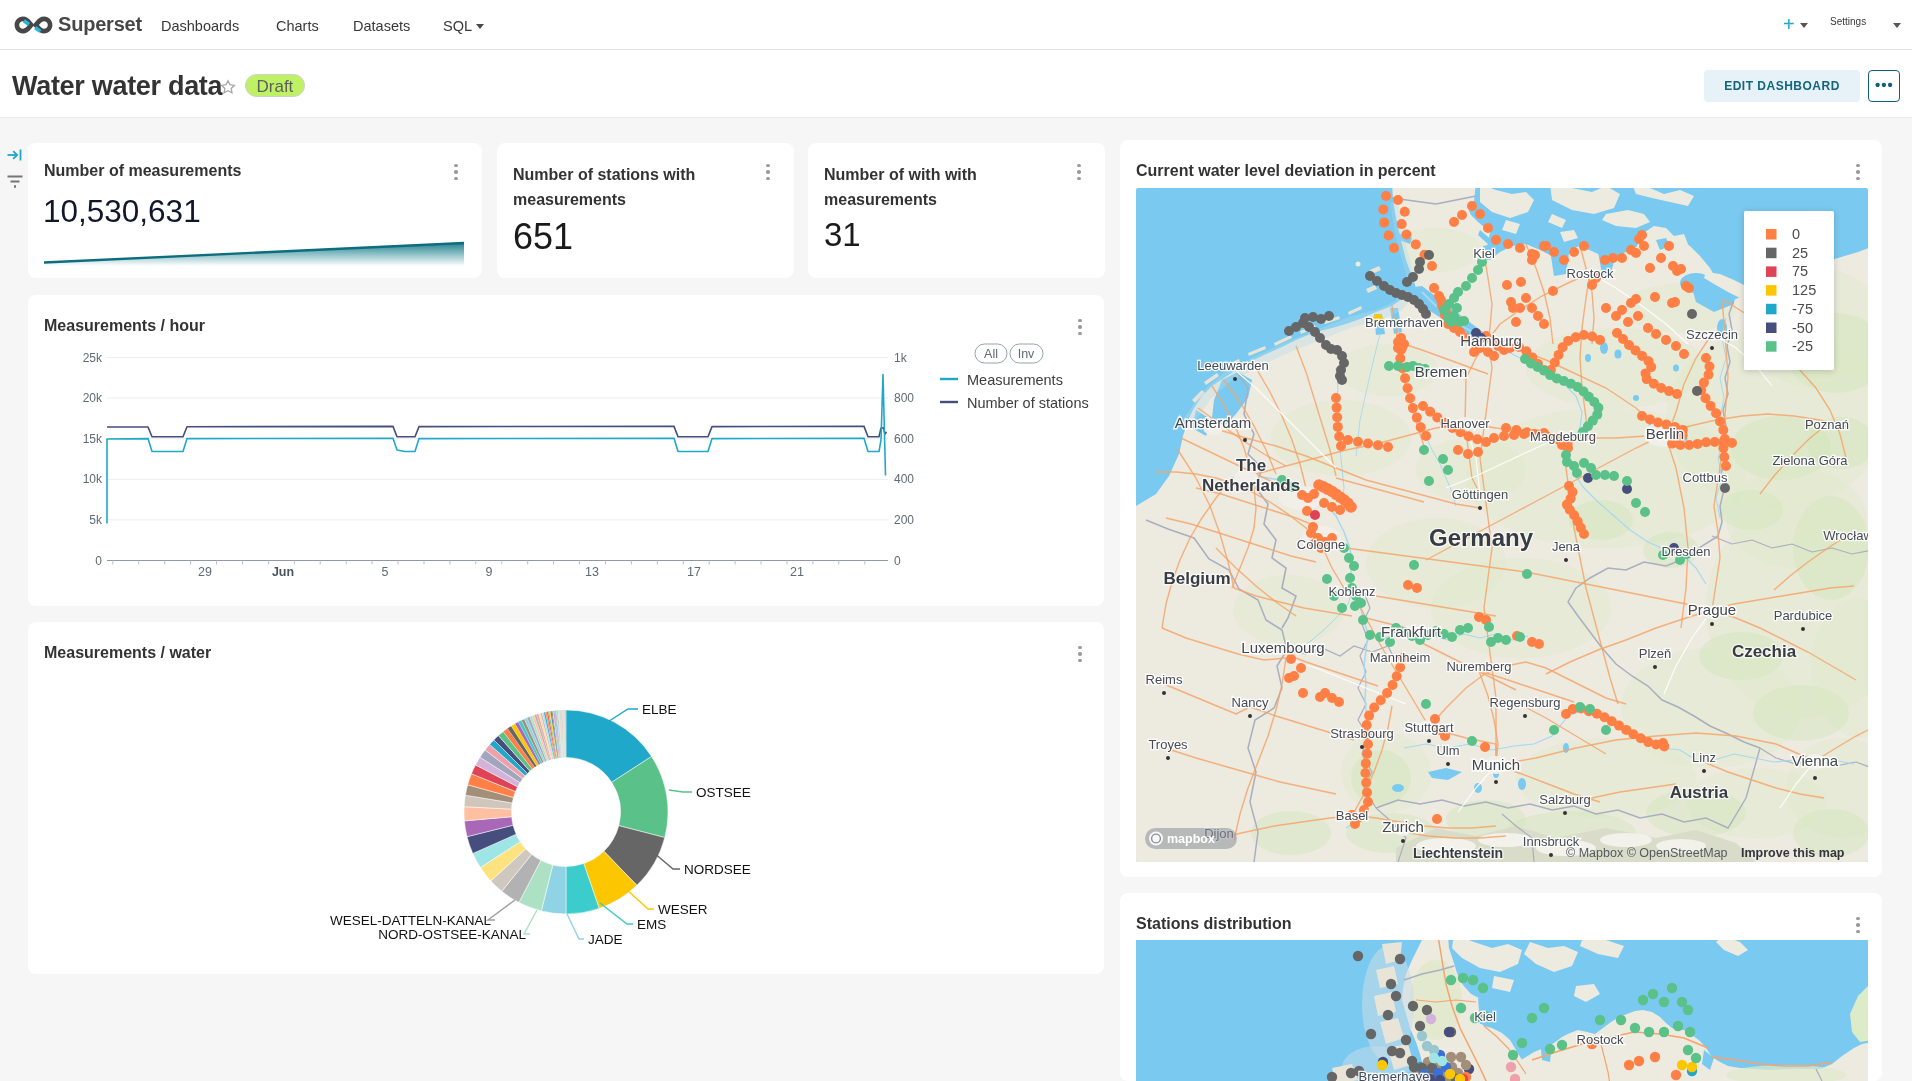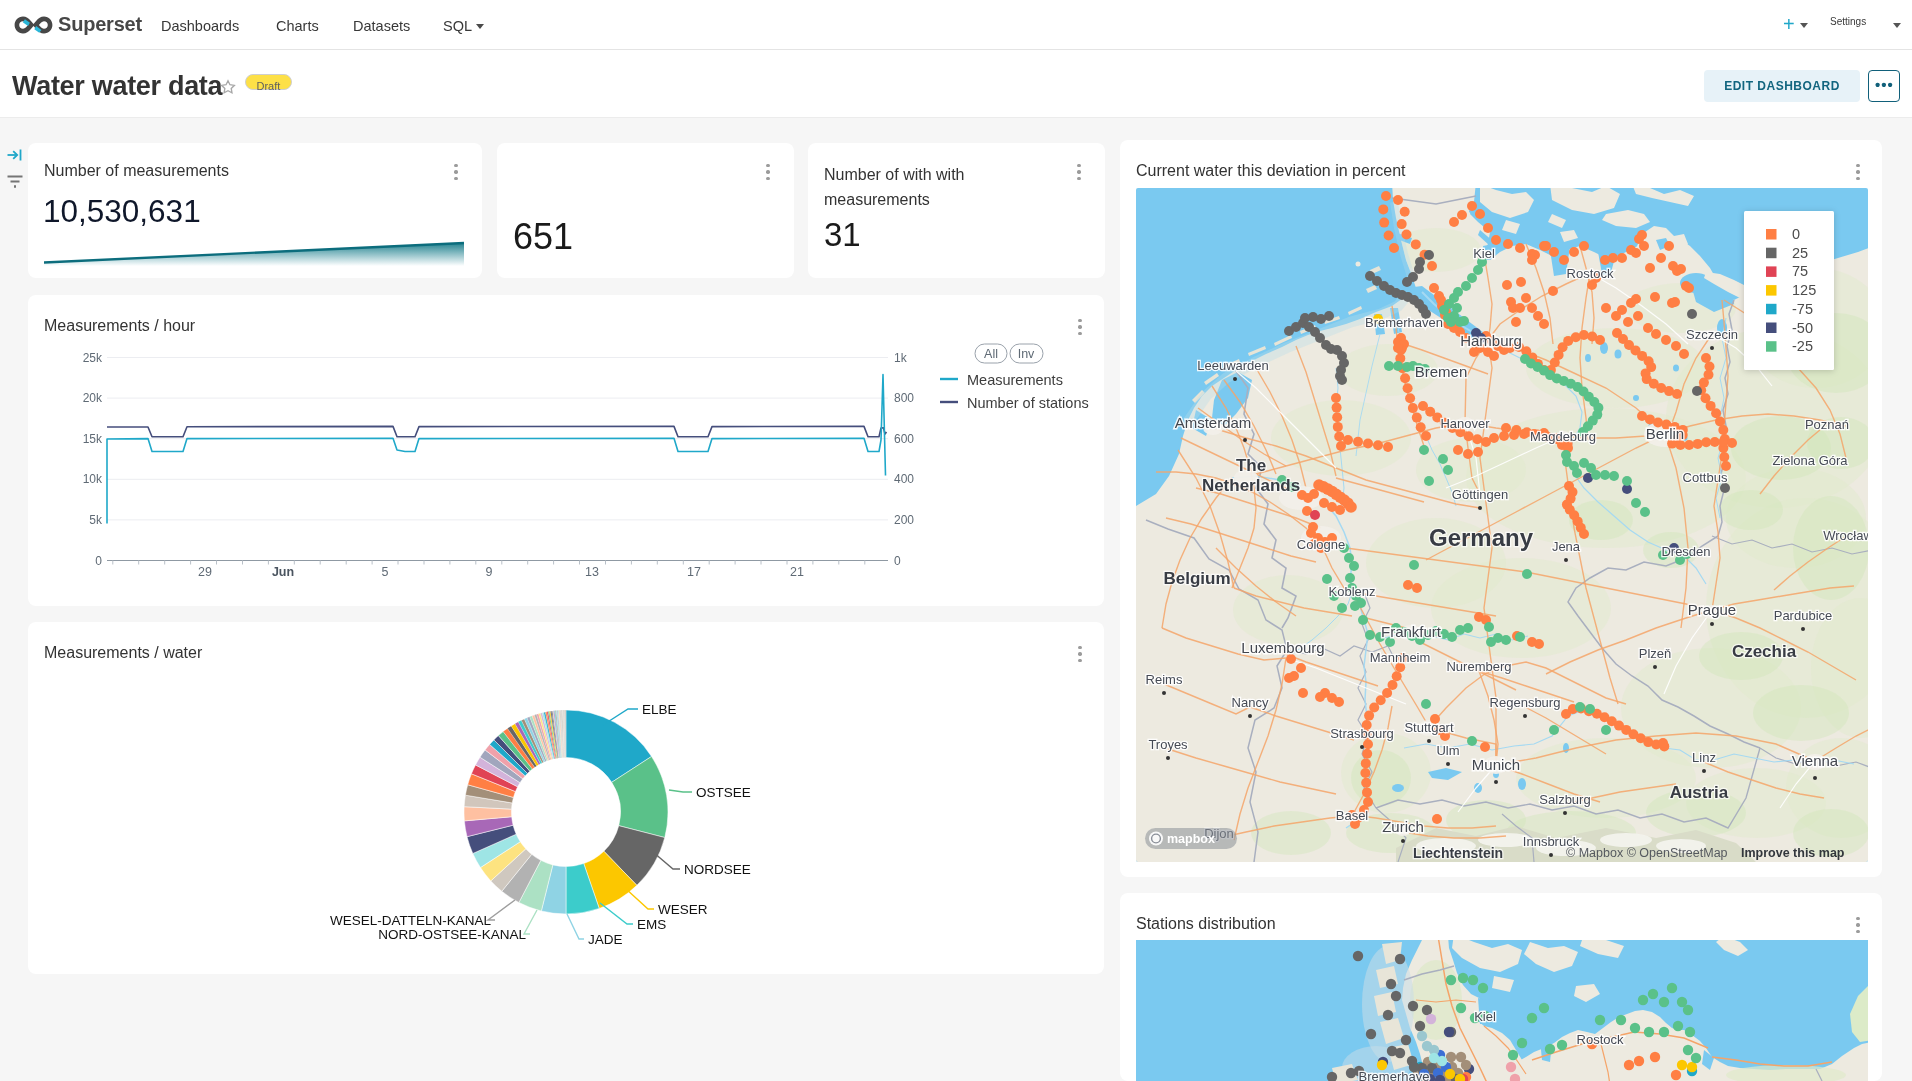--- a/index.html
+++ b/index.html
@@ -1,20 +1,20 @@
 <!DOCTYPE html>
 <html><head><meta charset="utf-8"><title>Water level data</title>
 <style>
 *{margin:0;padding:0;box-sizing:border-box}
 html,body{width:1912px;height:1081px;overflow:hidden;background:#f6f6f6;
   font-family:"Liberation Sans",sans-serif;-webkit-font-smoothing:antialiased}
 #page{position:absolute;top:0;left:0;width:1912px;height:1081px}
 .abs{position:absolute}
 .card{position:absolute;background:#fff;border-radius:8px}
-.ctitle{position:absolute;left:16px;font-size:16px;font-weight:normal;color:#333}
+.ctitle{position:absolute;left:16px;font-size:16px;font-weight:bold;color:#333}
 .dots3{position:absolute;width:4px;display:flex;flex-direction:column;gap:3px;align-items:center}
 .dots3 i{width:3.4px;height:3.4px;border-radius:50%;background:#9b9b9b;display:block}
 .navlink{color:#383838;font-size:14.5px;font-weight:500;text-decoration:none}
 .caret{display:inline-block;width:0;height:0;border-left:4.4px solid transparent;
  border-right:4.4px solid transparent;border-top:5.2px solid #555;vertical-align:middle}
 .axlab{font-size:12px;fill:#5f6a75}
 .maplab{font-size:13px;fill:#454a54;paint-order:stroke;stroke:rgba(255,255,255,.9);stroke-width:2.6px;font-weight:400}
 .maplab2{font-size:15px;fill:#42464e;paint-order:stroke;stroke:rgba(255,255,255,.9);stroke-width:2.8px;font-weight:400}
 .mapcountry{fill:#383c44;font-weight:bold;paint-order:stroke;stroke:rgba(255,255,255,.7);stroke-width:2.5px}
 </style></head><body>
@@ -35,21 +35,21 @@
   <span class="caret abs" style="left:1800px;top:23px"></span>
   <div class="abs" style="left:1830px;top:16px;font-size:10px;color:#383838">Settings</div>
   <span class="caret abs" style="left:1893px;top:23px"></span>
 </div>
 
 <div class="abs" style="left:0;top:50px;width:1912px;height:68px;background:#fff;border-bottom:1px solid #ececec">
   <div class="abs" style="left:12px;top:21px;font-size:27px;font-weight:bold;color:#333;letter-spacing:-0.3px">Water water data</div>
   <svg class="abs" style="left:219px;top:28px" width="18" height="18" viewBox="0 0 24 24">
     <path d="M12 3.6l2.6 5.3 5.9.9-4.2 4.1 1 5.8L12 17l-5.2 2.7 1-5.8L3.5 9.8l5.9-.9z" fill="none" stroke="#a8a8a8" stroke-width="1.8"></path>
   </svg>
-  <div class="abs" style="left:245px;top:24px;height:16px;padding:0 10.5px;border:1px solid #cfcfcf;border-radius:12px;background:#fde047;font-size:11px;color:#5e5e5e;line-height:23px">Draft</div>
+  <div class="abs" style="left:245px;top:24px;height:23px;padding:0 10.5px;border:1px solid #cfcfcf;border-radius:12px;background:#bef264;font-size:17px;color:#5e5e5e;line-height:23px">Draft</div>
   <div class="abs" style="left:1704px;top:20px;width:156px;height:32px;background:#e7f2f8;border-radius:4px;color:#12657f;font-size:12px;font-weight:bold;letter-spacing:0.5px;text-align:center;line-height:32px">EDIT DASHBOARD</div>
   <div class="abs" style="left:1868px;top:20px;width:32px;height:32px;border:1.4px solid #11607a;border-radius:4px;background:#fff">
      <div style="position:absolute;left:6px;top:5px;color:#11607a;font-size:15px;font-weight:bold;letter-spacing:1px">•••</div>
   </div>
 </div>
 
 <svg class="abs" style="left:6px;top:146px" width="18" height="18" viewBox="0 0 18 18">
   <path d="M1.5 9 H11" stroke="#20A7C9" stroke-width="1.8"></path>
   <path d="M7.2 5.2 L11.2 9 L7.2 12.8" fill="none" stroke="#20A7C9" stroke-width="1.8"></path>
   <path d="M14.5 3.5 V14.5" stroke="#20A7C9" stroke-width="1.8"></path>
@@ -73,20 +73,21 @@
           <linearGradient id="spark" x1="0" y1="0" x2="0" y2="1">
       <stop offset="0" stop-color="#0d7583" stop-opacity="0.9"></stop>
       <stop offset="1" stop-color="#0e7a8b" stop-opacity="0"></stop>
     </linearGradient>
         </defs>
     <path d="M0,27.5 L420,8 L420,31 L0,31 Z" fill="url(#spark)"></path>
     <path d="M0,27.5 L420,8" stroke="#0c6d7d" stroke-width="2.3" fill="none"></path>
   </svg>
 </div>
 <div class="card" style="left:497px;top:143px;width:297px;height:135px">
+  <div class="ctitle" style="top:19px;width:230px;line-height:25px">Number of stations with measurements</div>
   <div class="dots3" style="right:24px;top:21px">
         <i></i>
         <i></i>
         <i></i>
       </div>
   <div class="abs" style="left:16px;top:73px;font-size:36px;color:#1a1a1a">651</div>
 </div>
 <div class="card" style="left:808px;top:143px;width:297px;height:135px">
   <div class="ctitle" style="top:19px;width:230px;line-height:25px">Number of with with measurements</div>
   <div class="dots3" style="right:24px;top:21px">
@@ -255,21 +256,21 @@
 <text x="609" y="307" font-size="13.5" fill="#111" text-anchor="start">EMS</text>
 <polyline points="539,292 551,317 556,317" fill="none" stroke="#8FD3E4" stroke-width="1.4"></polyline>
 <text x="560" y="322" font-size="13.5" fill="#111" text-anchor="start">JADE</text>
 <polyline points="509,288 496,312 502,312" fill="none" stroke="#ACE1C4" stroke-width="1.4"></polyline>
 <text x="498" y="317" font-size="13.5" fill="#111" text-anchor="end">NORD-OSTSEE-KANAL</text>
 <polyline points="487,278 460,298 467,298" fill="none" stroke="#9e9e9e" stroke-width="1.4"></polyline>
 <text x="463" y="303" font-size="13.5" fill="#111" text-anchor="end">WESEL-DATTELN-KANAL</text>
 </svg>
     </div>
 <div class="card" style="left:1120px;top:140px;width:762px;height:737px">
-      <div class="ctitle" style="left:16px;top:22px">Current water this deviation in percent</div>
+      <div class="ctitle" style="left:16px;top:22px">Current water level deviation in percent</div>
       <div class="dots3" style="right:22px;top:24px">
         <i></i>
         <i></i>
         <i></i>
       </div>
       <div class="abs" style="left:16px;top:48px"><svg width="732" height="674" viewBox="0 0 732 674" style="border-radius:2px">
           <rect x="0" y="0" width="732" height="674" fill="#7ac9f0"></rect>
           <path d="M-6.0,335.0 L0.0,318.0 L20.0,306.0 L33.0,288.0 L43.0,266.0 L47.0,248.0 L52.0,232.0 L58.0,220.0 L66.0,208.0 L76.0,198.0 L88.0,190.0 L100.0,182.0 L114.0,174.0 L130.0,166.0 L146.0,159.0 L160.0,152.0 L172.0,147.0 L184.0,143.0 L196.0,140.0 L210.0,136.0 L224.0,131.0 L240.0,124.0 L256.0,118.0 L270.0,108.0 L280.0,100.0 L276.0,88.0 L270.0,72.0 L265.0,52.0 L260.0,30.0 L257.0,12.0 L256.0,-6.0 L340.0,-6.0 L338.0,14.0 L334.0,26.0 L342.0,34.0 L354.0,44.0 L352.0,56.0 L346.0,66.0 L354.0,72.0 L364.0,64.0 L376.0,58.0 L390.0,56.0 L404.0,62.0 L416.0,68.0 L430.0,62.0 L444.0,58.0 L458.0,64.0 L470.0,70.0 L482.0,68.0 L494.0,62.0 L506.0,56.0 L518.0,52.0 L530.0,46.0 L542.0,50.0 L554.0,58.0 L564.0,68.0 L574.0,80.0 L582.0,94.0 L590.0,106.0 L598.0,112.0 L606.0,108.0 L622.0,100.0 L642.0,92.0 L662.0,84.0 L682.0,76.0 L702.0,70.0 L722.0,64.0 L738.0,58.0 L738.0,680.0 L-6.0,680.0 Z" fill="#edeae0"></path>
           <defs>
             <clipPath id="landclip">

